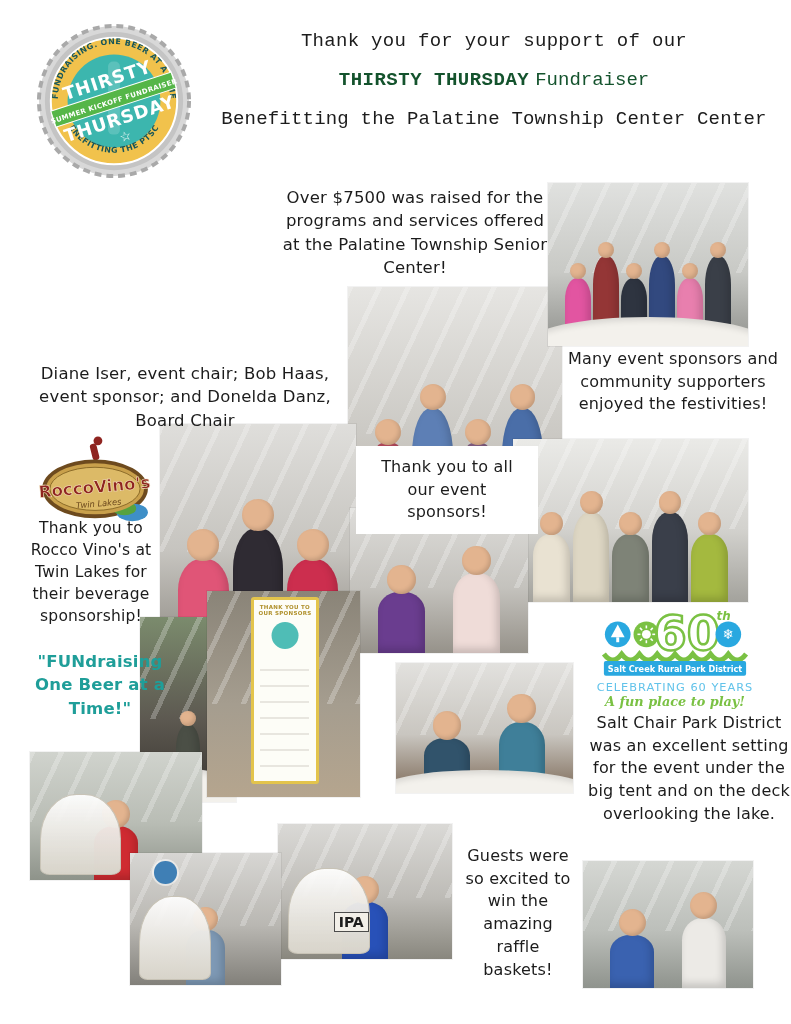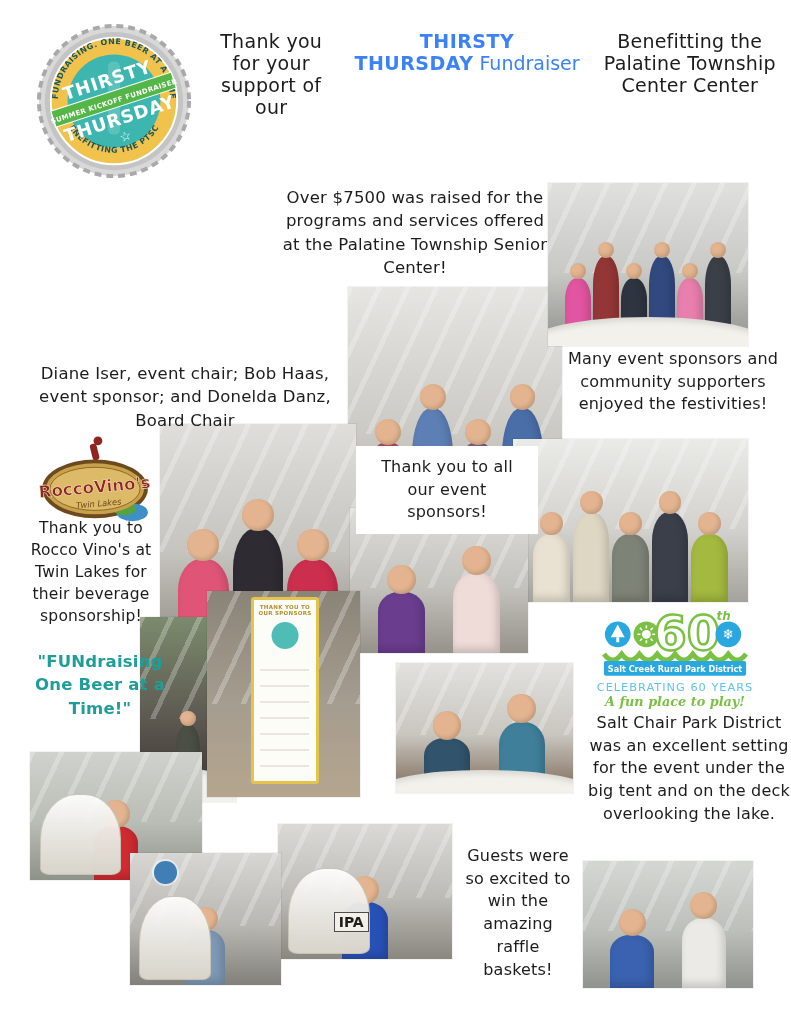--- a/index.html
+++ b/index.html
@@ -1,23 +1,23 @@
 <!DOCTYPE html>
 <html><head>
 <meta charset="utf-8">
 <style>
   html,body{margin:0;padding:0;background:#e9e9e9;}
   .page{
     position:relative;width:791px;height:1024px;margin:0 auto;background:#ffffff;
     font-family:"DejaVu Sans","Liberation Sans",sans-serif;color:#1c1c1c;overflow:hidden;
   }
   
-  .header{position:absolute;left:205px;right:8px;top:30px;display:flex;flex-direction:row;gap:17px;text-align:center;}
+  .header{position:absolute;left:205px;right:8px;top:30px;display:flex;flex-direction:column;gap:17px;text-align:center;font-family:Liberation Mono, monospace;}
   .h-line1{font-size:19px;letter-spacing:.3px;}
-  .h-line2{font-size:19px;color:#3b82f6;}
+  .h-line2{font-size:19px;color:#14532d;}
   .h-line2 .strong{font-weight:bold;letter-spacing:.5px;}
   .h-line2 .rest{margin-left:6px;}
   .h-line3{font-size:19px;letter-spacing:.2px;}
   
   .tblock{position:absolute;text-align:center;font-size:16px;line-height:1.42;letter-spacing:.2px;z-index:6;}
   .t-raised{left:276px;top:186px;width:278px;font-size:16.5px;}
   .t-caption{left:14px;top:362px;width:342px;font-size:16.5px;}
   .t-many{left:554px;top:348px;width:238px;}
   .t-rocco{left:20px;top:517px;width:142px;font-size:15.5px;}
   .t-fund{left:22px;top:650px;width:156px;color:#1f9e99;font-weight:bold;font-size:16.5px;}

